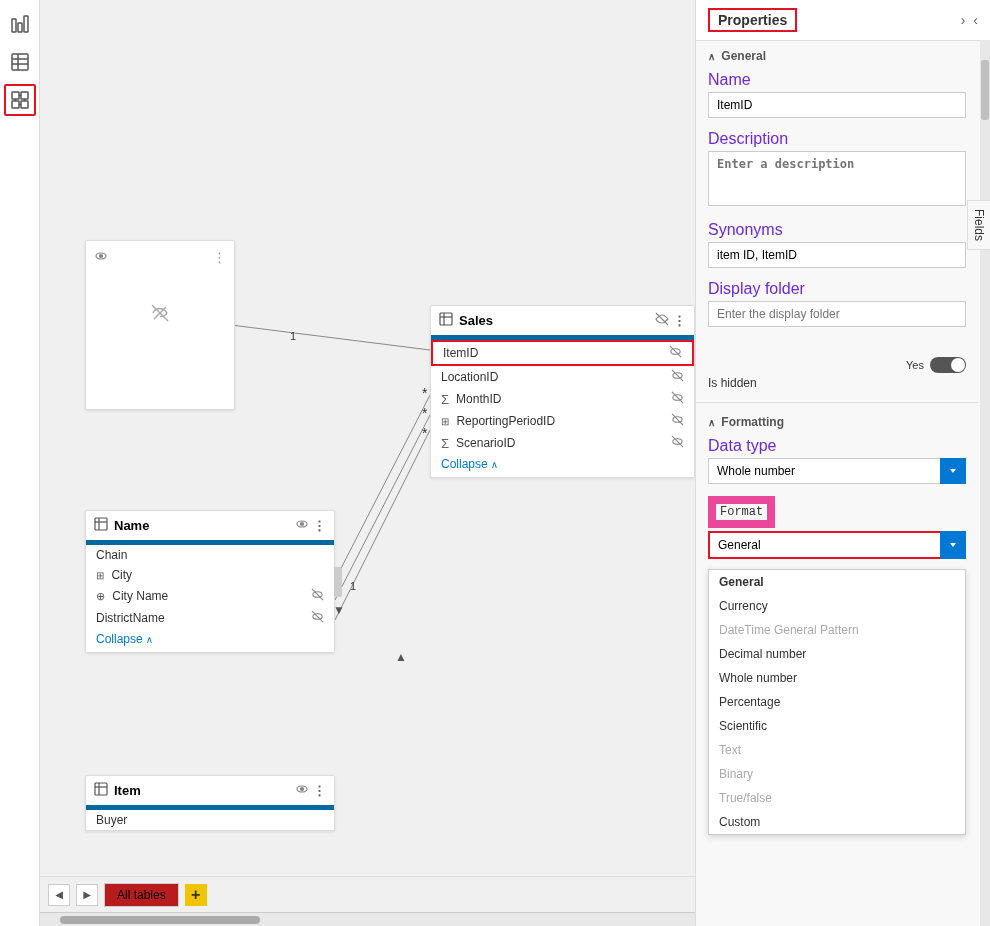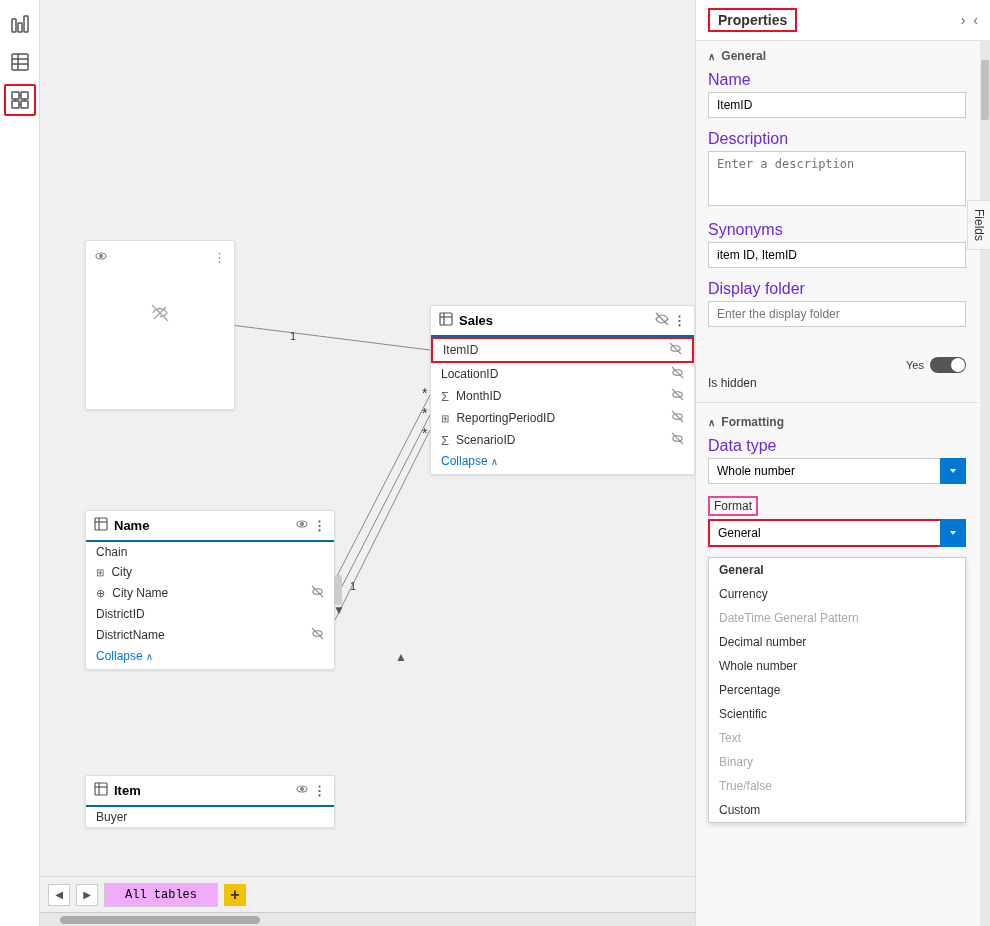--- a/index.html
+++ b/index.html
@@ -45,21 +45,21 @@
       border: 1px solid #ddd;
       border-radius: 2px;
       min-width: 150px;
       box-shadow: 0 1px 3px rgba(0,0,0,0.1);
     }
     .table-card-header {
       display: flex;
       align-items: center;
       justify-content: space-between;
       padding: 6px 8px;
-      border-bottom: 2px solid #0369a1;
+      border-bottom: 5px solid #0369a1;
       font-weight: 600;
       font-size: 13px;
     }
     .table-card-header .header-left {
       display: flex; align-items: center; gap: 6px;
     }
     .table-card-header .header-icons {
       display: flex; align-items: center; gap: 4px; color: #666;
     }
     .table-row-item {
@@ -142,26 +142,25 @@
     .bottom-nav-btn {
       width: 22px; height: 22px;
       background: #fff;
       border: 1px solid #ccc;
       display: flex; align-items: center; justify-content: center;
       cursor: pointer;
       font-size: 10px;
       color: #555;
     }
     .tab-all-tables {
-      background: #f0abfc;
+      background: #b91c1c;
       border: 1px solid #ccc;
-      padding: 4px 20px;
+      padding: 4px 12px;
       font-size: 12px;
       cursor: pointer;
-      font-family: Liberation Mono, monospace;
     }
     .tab-add-btn {
       width: 22px; height: 22px;
       background: #f0c400;
       border: none;
       display: flex; align-items: center; justify-content: center;
       cursor: pointer;
       font-size: 16px;
       font-weight: bold;
       color: #333;
@@ -232,20 +231,21 @@
     }
     .form-textarea {
       width: 100%;
       border: 1px solid #ccc;
       padding: 5px 8px;
       font-size: 12px;
       background: #fff;
       resize: none;
       height: 55px;
       outline: none;
+      font-weight: bold;
     }
 
     .toggle-row {
       display: flex;
       align-items: center;
       justify-content: space-between;
       padding: 4px 12px 8px;
     }
     .toggle-label { font-size: 12px; color: #333; margin-top: 37px; }
     .toggle-switch {
@@ -271,23 +271,24 @@
       height: 1px;
       background: #ddd;
       margin: 4px 0;
     }
 
     
     .format-label-highlighted {
       font-size: 12px;
       color: #333;
       margin-bottom: 3px;
-      border: 2px solid #ec4899;
+      border: 8px solid #ec4899;
       display: inline-block;
       padding: 1px 4px;
+      font-family: Liberation Mono, monospace;
     }
 
     .format-select-container {
       position: relative;
       width: 100%;
     }
     .format-select-box {
       width: 100%;
       border: 2px solid #e81123;
       padding: 5px 28px 5px 8px;
@@ -569,23 +570,20 @@
       <div class="row-icons">
         <span>
           <svg width="13" height="13" viewBox="0 0 14 14" fill="none" stroke="#888" stroke-width="1.2">
             <line x1="1" y1="1" x2="13" y2="13"></line>
             <ellipse cx="7" cy="7" rx="5" ry="3"></ellipse>
           </svg>
         </span>
       </div>
     </div>
 
-    <div class="table-row-item">
-      <span>DistrictID</span>
-    </div>
 
     <div class="table-row-item">
       <div class="row-left">
         <span>DistrictName</span>
       </div>
       <div class="row-icons">
         <span>
           <svg width="13" height="13" viewBox="0 0 14 14" fill="none" stroke="#888" stroke-width="1.2">
             <line x1="1" y1="1" x2="13" y2="13"></line>
             <ellipse cx="7" cy="7" rx="5" ry="3"></ellipse>

